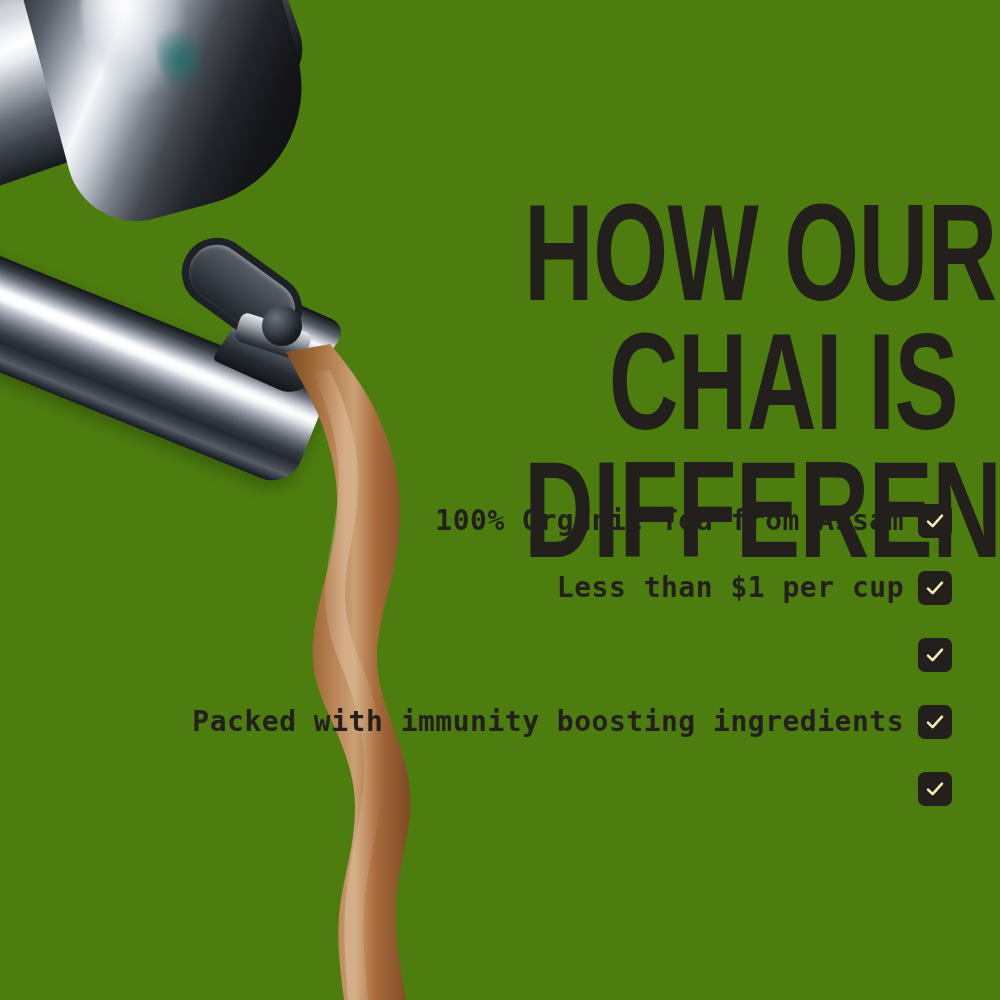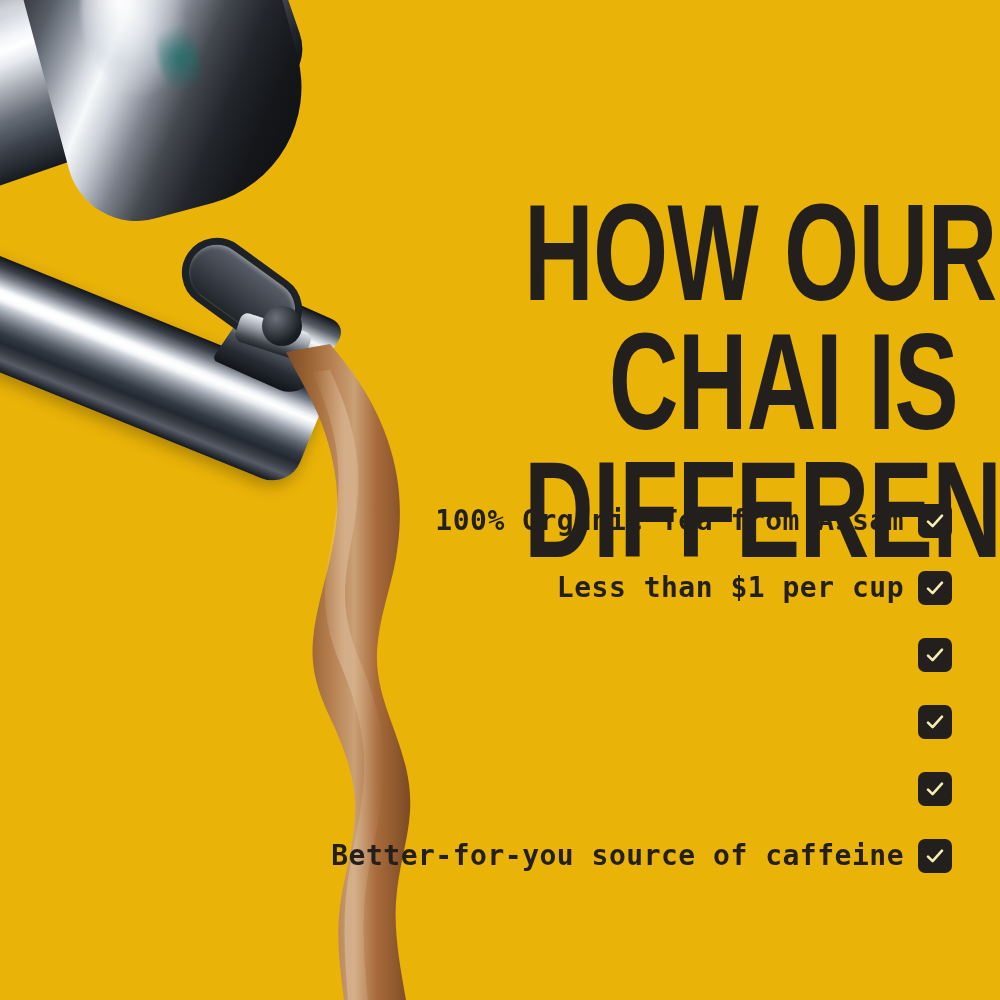--- a/index.html
+++ b/index.html
@@ -5,21 +5,21 @@
   html, body {
     margin: 0;
     padding: 0;
     background: #ffffff;
   }
   #poster {
     position: relative;
     width: 1000px;
     height: 1000px;
     overflow: hidden;
-    background: #eab308;
+    background: #4d7c0f;
     font-family: "Liberation Sans", sans-serif;
   }
 
   
   .photo-layer {
     position: absolute;
     inset: 0;
     overflow: hidden;
     pointer-events: none;
   }
@@ -357,38 +357,31 @@
 
     <li class="check-row">
       <span class="check-box">
         <svg width="22" height="22" viewBox="0 0 22 22" aria-hidden="true">
           <path d="M4 11.6 L8.6 16.2 L18 5.6" fill="none" stroke="#f6edb4" stroke-width="2.6" stroke-linecap="round" stroke-linejoin="round"></path>
         </svg>
       </span>
     </li>
 
     <li class="check-row">
-      <span class="check-box">
-        <svg width="22" height="22" viewBox="0 0 22 22" aria-hidden="true">
-          <path d="M4 11.6 L8.6 16.2 L18 5.6" fill="none" stroke="#f6edb4" stroke-width="2.6" stroke-linecap="round" stroke-linejoin="round"></path>
-        </svg>
-      </span>
-    </li>
-
-    <li class="check-row">
-      <span class="check-box">
-        <svg width="22" height="22" viewBox="0 0 22 22" aria-hidden="true">
-          <path d="M4 11.6 L8.6 16.2 L18 5.6" fill="none" stroke="#f6edb4" stroke-width="2.6" stroke-linecap="round" stroke-linejoin="round"></path>
-        </svg>
-      </span>
-    </li>
-
-    <li class="check-row">
-      <span class="check-label">Better-for-you source of caffeine</span>
-      <span class="check-box">
-        <svg width="22" height="22" viewBox="0 0 22 22" aria-hidden="true">
-          <path d="M4 11.6 L8.6 16.2 L18 5.6" fill="none" stroke="#f6edb4" stroke-width="2.6" stroke-linecap="round" stroke-linejoin="round"></path>
-        </svg>
-      </span>
-    </li>
+      <span class="check-label">Packed with immunity boosting ingredients</span>
+      <span class="check-box">
+        <svg width="22" height="22" viewBox="0 0 22 22" aria-hidden="true">
+          <path d="M4 11.6 L8.6 16.2 L18 5.6" fill="none" stroke="#f6edb4" stroke-width="2.6" stroke-linecap="round" stroke-linejoin="round"></path>
+        </svg>
+      </span>
+    </li>
+
+    <li class="check-row">
+      <span class="check-box">
+        <svg width="22" height="22" viewBox="0 0 22 22" aria-hidden="true">
+          <path d="M4 11.6 L8.6 16.2 L18 5.6" fill="none" stroke="#f6edb4" stroke-width="2.6" stroke-linecap="round" stroke-linejoin="round"></path>
+        </svg>
+      </span>
+    </li>
+
 
   </ul>
 </div>
 
 </body></html>

